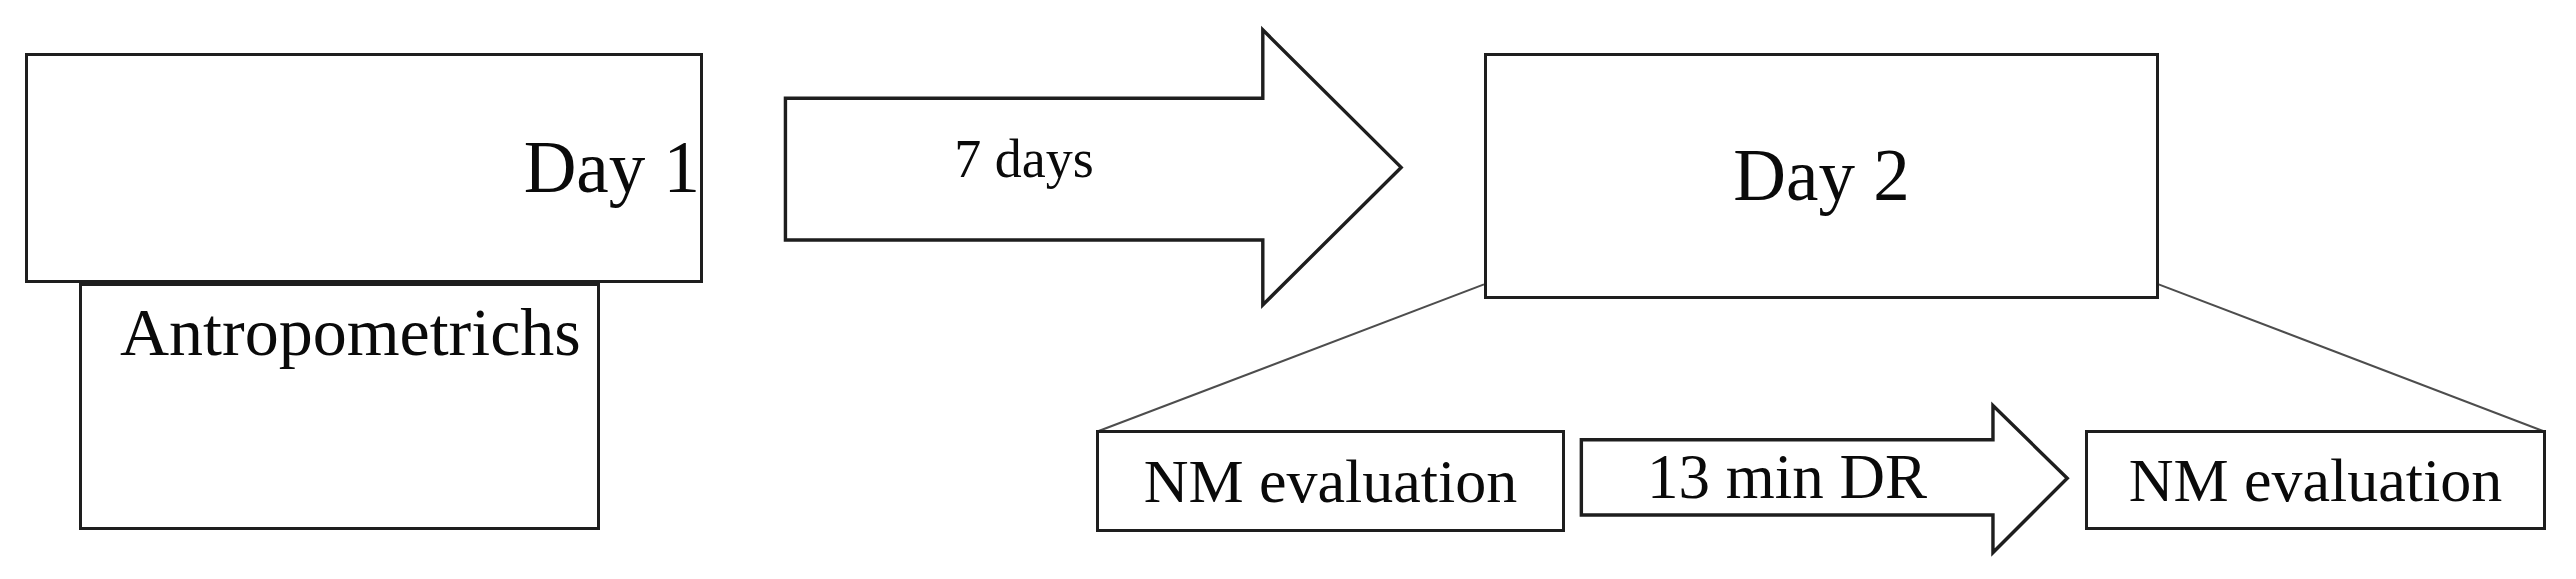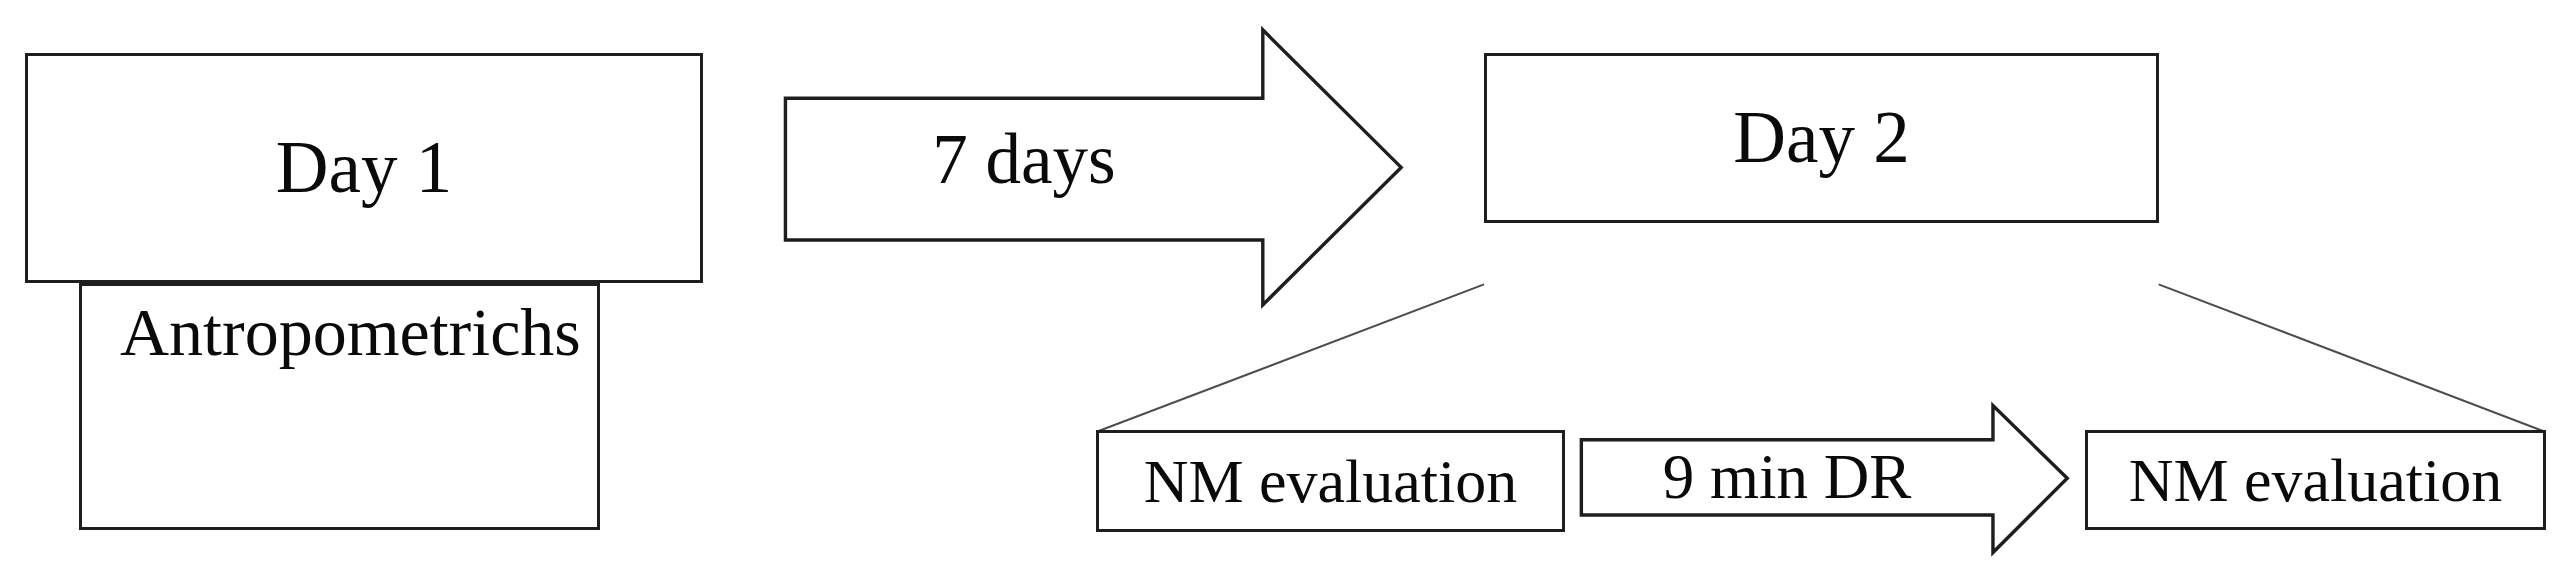--- a/index.html
+++ b/index.html
@@ -30,22 +30,22 @@
     background: #ffffff;
     display: flex;
     align-items: center;
     justify-content: center;
     white-space: nowrap;
   }
   .day-box {
     left: 0; 
     font-size: 73px;
   }
-  #day1-box   { left: 25px;   top: 53px;  width: 678px; height: 230px; }
-  #day2-box   { left: 1484px; top: 53px;  width: 675px; height: 170px; }
+  #day1-box   { left: 25px;   top: 53px;  width: 678px; height: 230px; justify-content: flex-end; }
+  #day2-box   { left: 1484px; top: 53px;  width: 675px; height: 246px; }
   #day1-details-box {
     position: absolute;
     box-sizing: border-box;
     left: 79px; top: 283px; width: 521px; height: 247px;
     border: 3.4px solid #1e1e1e;
     background: #ffffff;
     padding: 8.5px 0 0 38px;
     font-size: 68px;
     line-height: 75px;
     white-space: nowrap;
@@ -54,21 +54,21 @@
   #nm-pre-box  { left: 1096px; top: 430px; width: 469px; height: 102px; font-size: 62px; }
   #nm-post-box { left: 2085px; top: 430px; width: 461px; height: 100px; font-size: 62px; }
   .arrow-label {
     position: absolute;
     display: flex;
     align-items: center;
     justify-content: center;
     white-space: nowrap;
     background: transparent;
   }
-  #arrow-7days-label  { left: 785px;  top: 98px; width: 478px; height: 122px; font-size: 71px; }
+  #arrow-7days-label  { left: 785px;  top: 98px; width: 478px; height: 122px; font-size: 54px; }
   #arrow-15min-label  { left: 1581px; top: 440px; width: 412px; height: 75px;  font-size: 63px; }
 </style>
 </head>
 <body>
 
 <div class="canvas">
 
   <svg class="svg-layer" viewBox="0 0 3015 678">
 
     <line x1="1737" y1="333" x2="1285" y2="505" stroke="#4d4d4d" stroke-width="2.5"></line>
@@ -93,21 +93,21 @@
 
   <div class="box day-box" id="day2-box">
     <span>Day 2</span>
   </div>
 
   <div class="box" id="nm-pre-box">
     <span>NM evaluation</span>
   </div>
 
   <div class="arrow-label" id="arrow-15min-label">
-    <span>9 min DR</span>
+    <span>13 min DR</span>
   </div>
 
   <div class="box" id="nm-post-box">
     <span>NM evaluation</span>
   </div>
 
 </div>
 
 
 </body></html>

